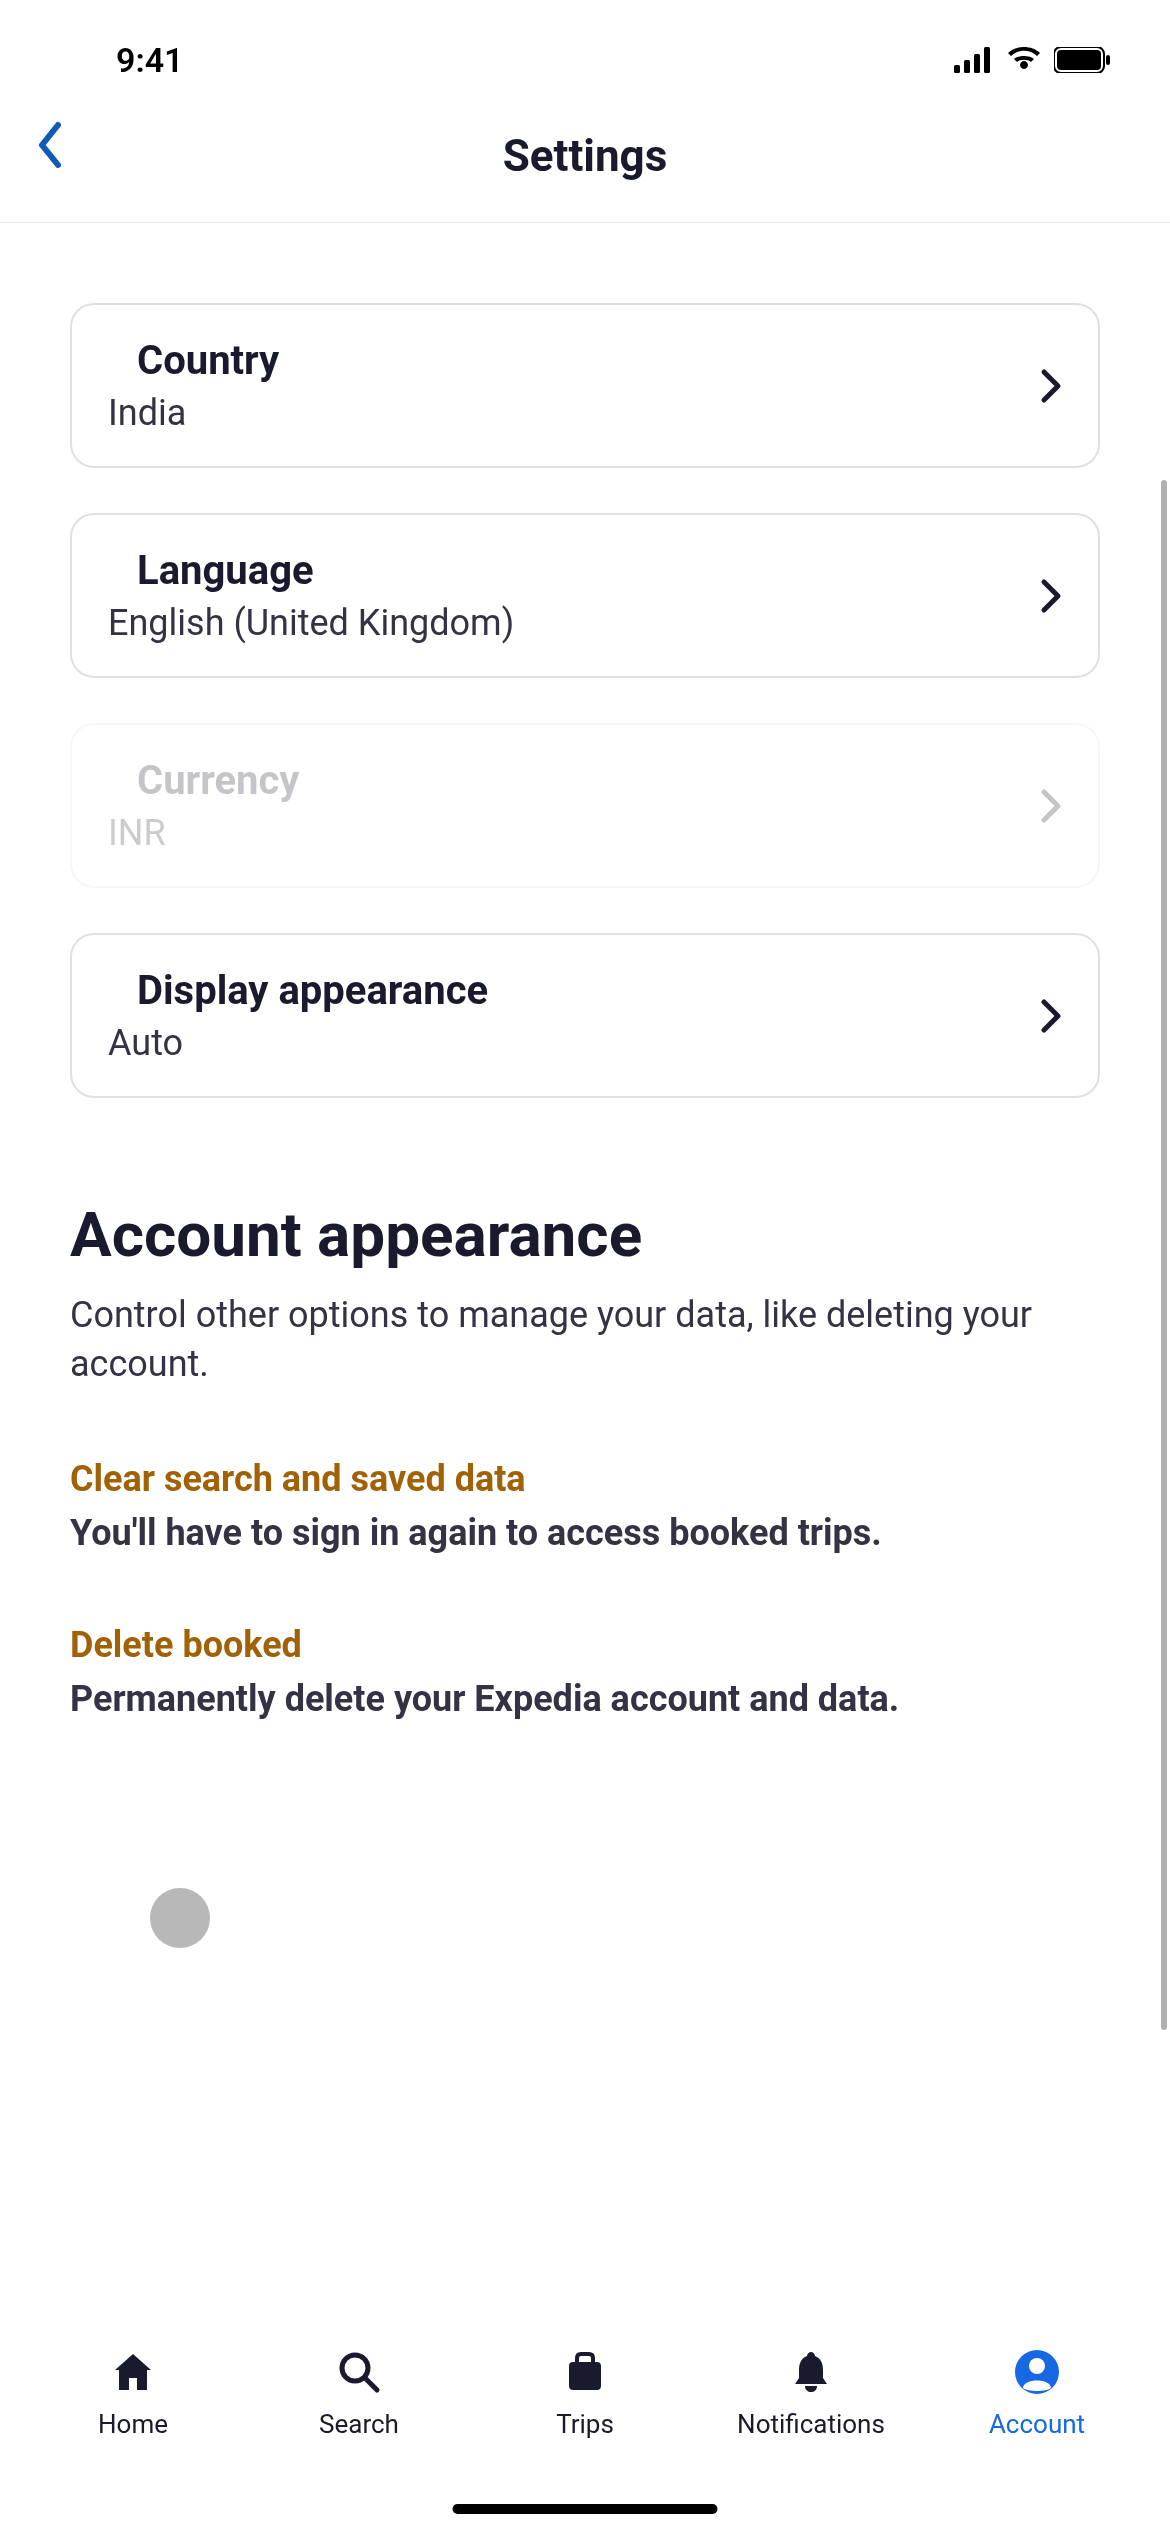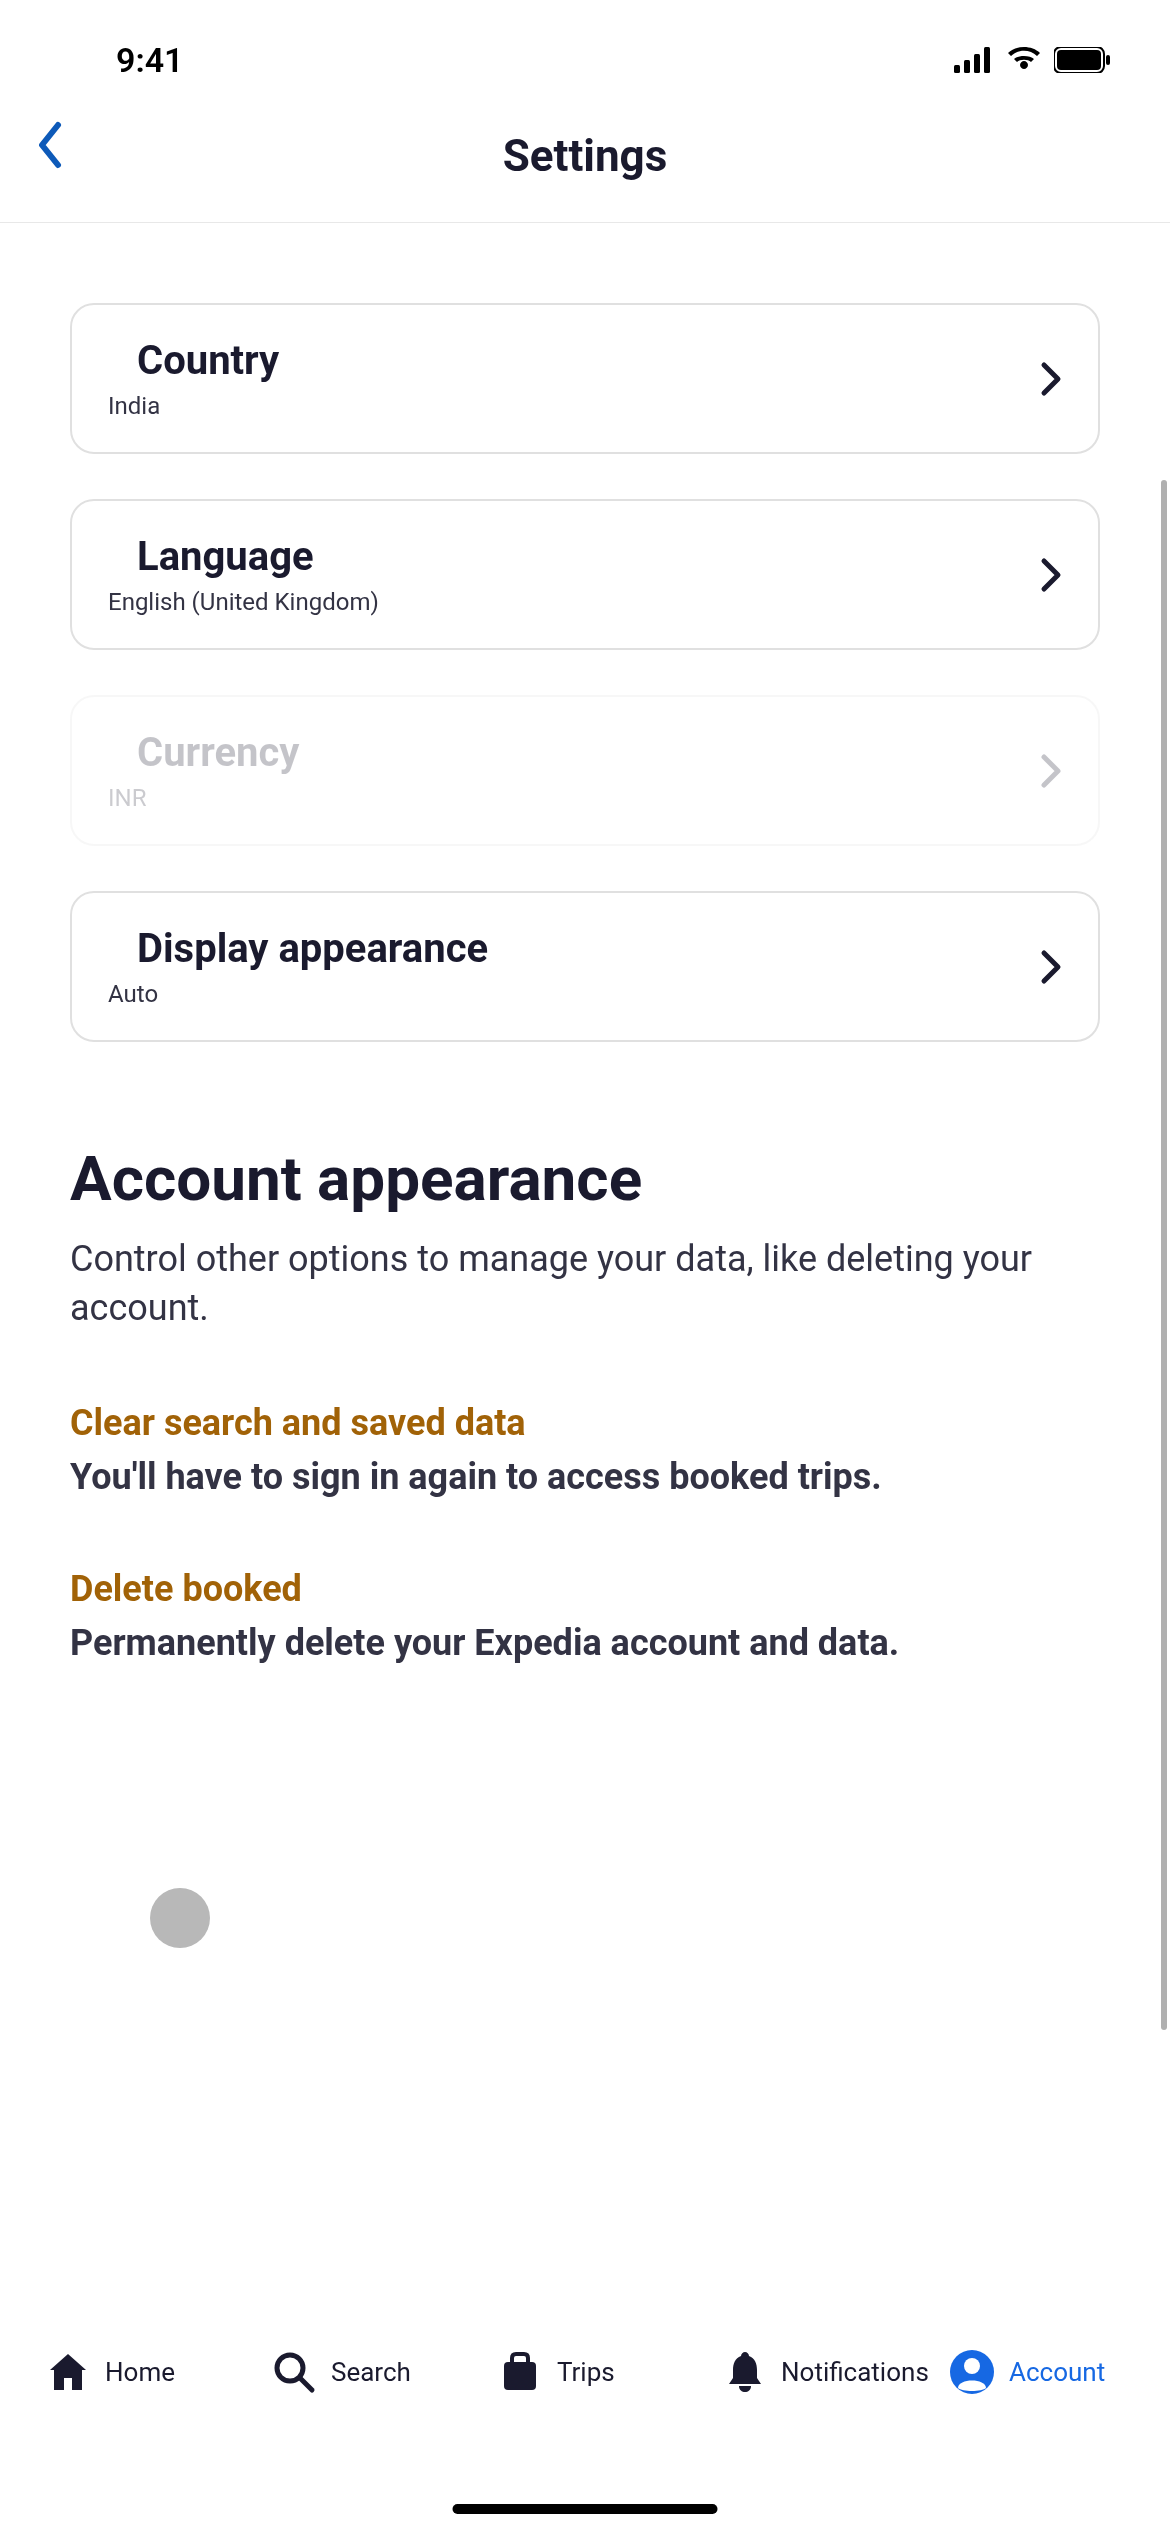--- a/index.html
+++ b/index.html
@@ -93,21 +93,21 @@
     
     .setting-title {
       font-size: 40px;
       font-weight: 700;
       color: #1a1a2e;
       margin-bottom: 8px;
       margin-left: 29px;
     }
     
     .setting-value {
-      font-size: 24px;
+      font-size: 36px;
       font-weight: 400;
       color: #333344;
     }
     
     .chevron-right {
       color: #1a1a2e;
       flex-shrink: 0;
     }
     
     .section-heading {
@@ -159,20 +159,21 @@
       height: 215px;
       display: flex;
       justify-content: space-around;
       align-items: flex-start;
       padding: 30px 20px 0 20px;
       background: #fff;
     }
     
     .tab-item {
       display: flex;
+      flex-direction: column;
       align-items: center;
       gap: 12px;
       width: 180px;
     }
     
     .tab-icon {
       width: 50px;
       height: 50px;
       display: flex;
       align-items: center;

